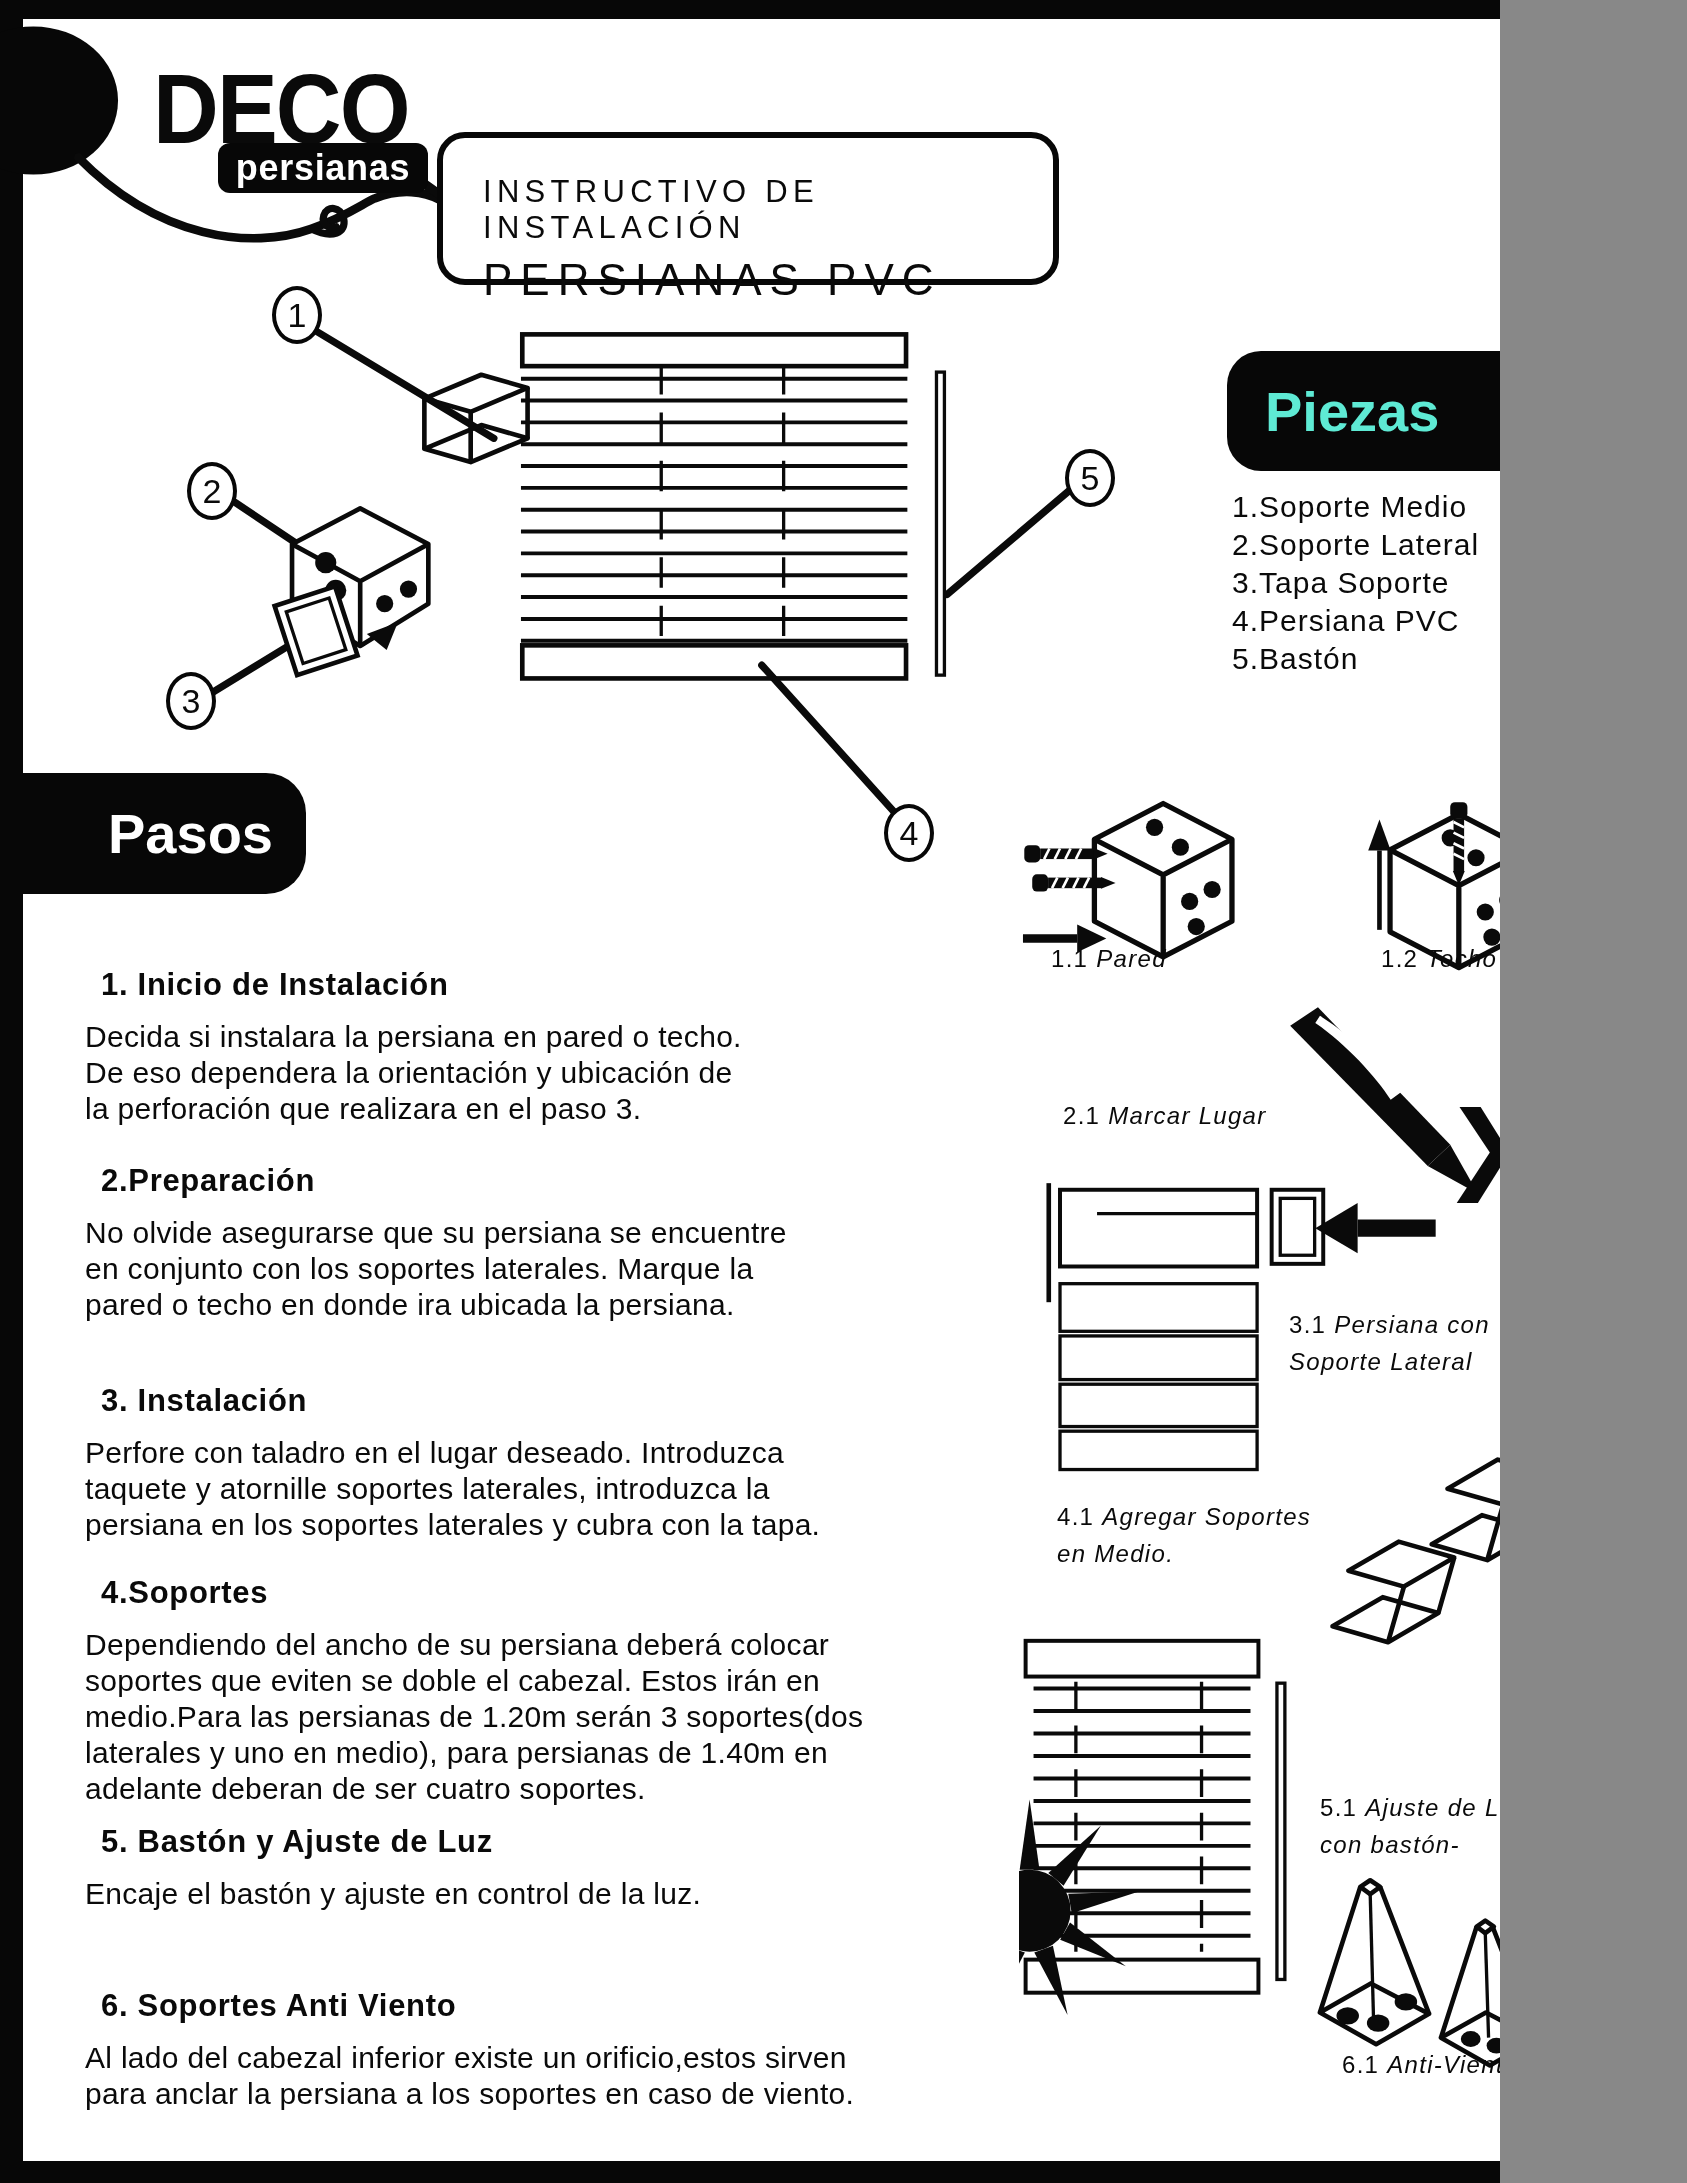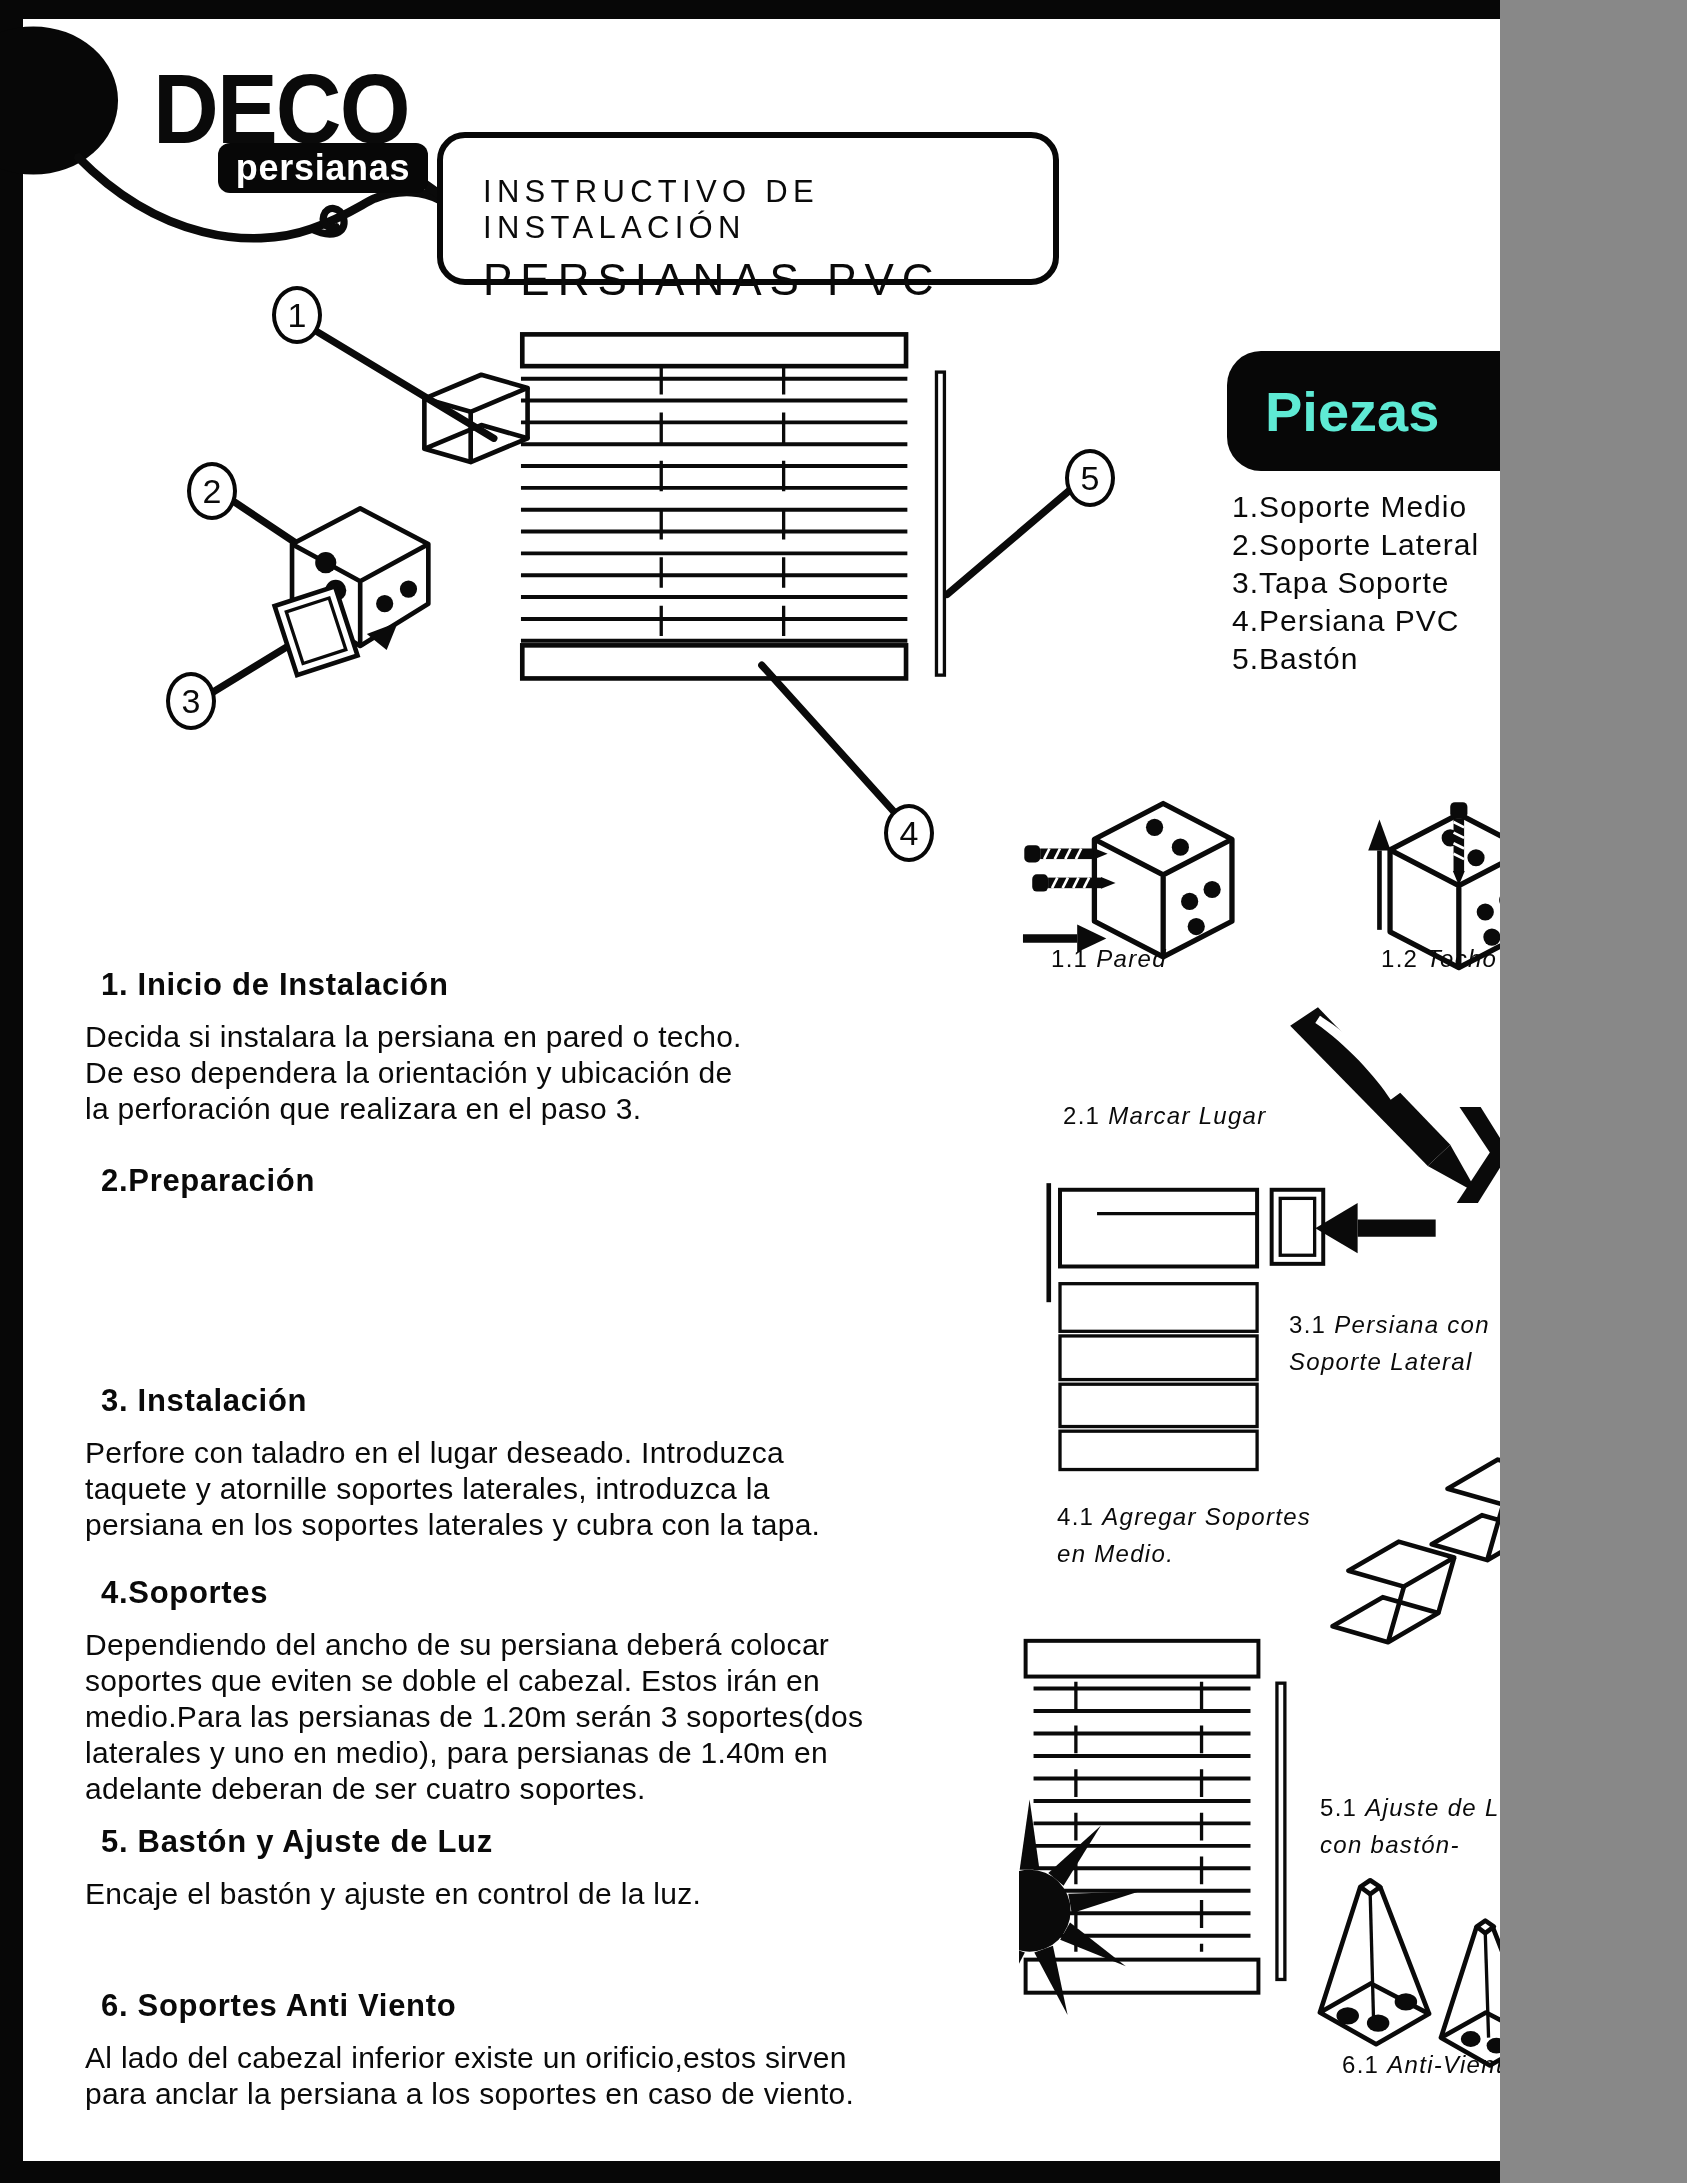--- a/index.html
+++ b/index.html
@@ -186,29 +186,35 @@
   <div class="callout" style="left:166px;top:672px;">
       <span>3</span>
     </div>
   <div class="callout" style="left:884px;top:804px;">
       <span>4</span>
     </div>
   <div class="callout" style="left:1065px;top:449px;">
       <span>5</span>
     </div>
 
+  <div id="pasos-box">
+    <span>Pasos</span>
+  </div>
 
   <div class="step" id="step-0">
     <h3>1. Inicio de Instalación</h3>
     <p>Decida si instalara la persiana en pared o techo.
 De eso dependera la orientación y ubicación de
 la perforación que realizara en el paso 3.</p>
   </div>
   <div class="step" id="step-1">
     <h3>2.Preparación</h3>
+    <p>No olvide asegurarse que su persiana se encuentre
+en conjunto con los soportes laterales. Marque la
+pared o techo en donde ira ubicada la persiana.</p>
   </div>
   <div class="step" id="step-2">
     <h3>3. Instalación</h3>
     <p>Perfore con taladro en el lugar deseado. Introduzca
 taquete y atornille soportes laterales, introduzca la
 persiana en los soportes laterales y cubra con la tapa.</p>
   </div>
   <div class="step" id="step-3">
     <h3>4.Soportes</h3>
     <p>Dependiendo del ancho de su persiana deberá colocar

